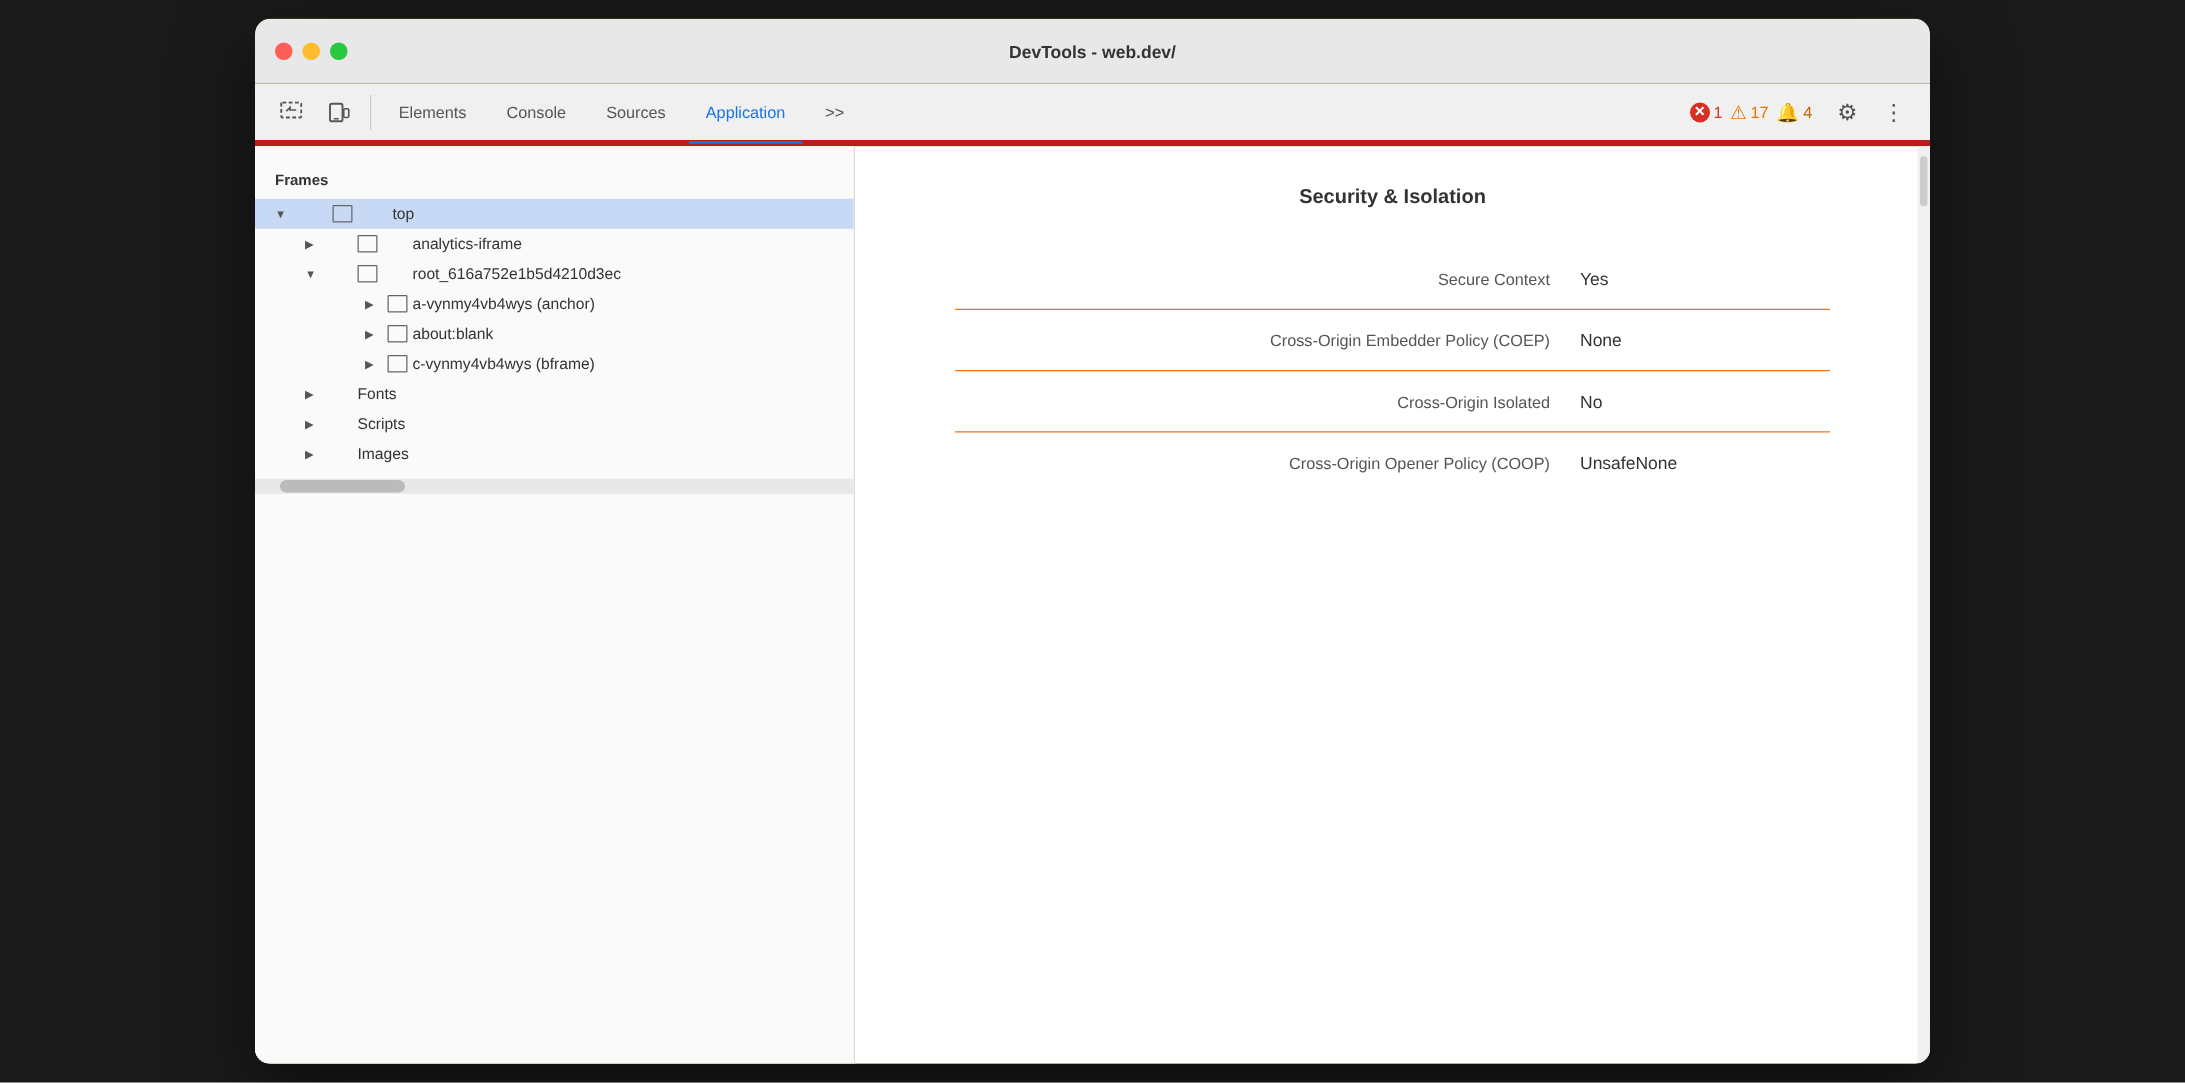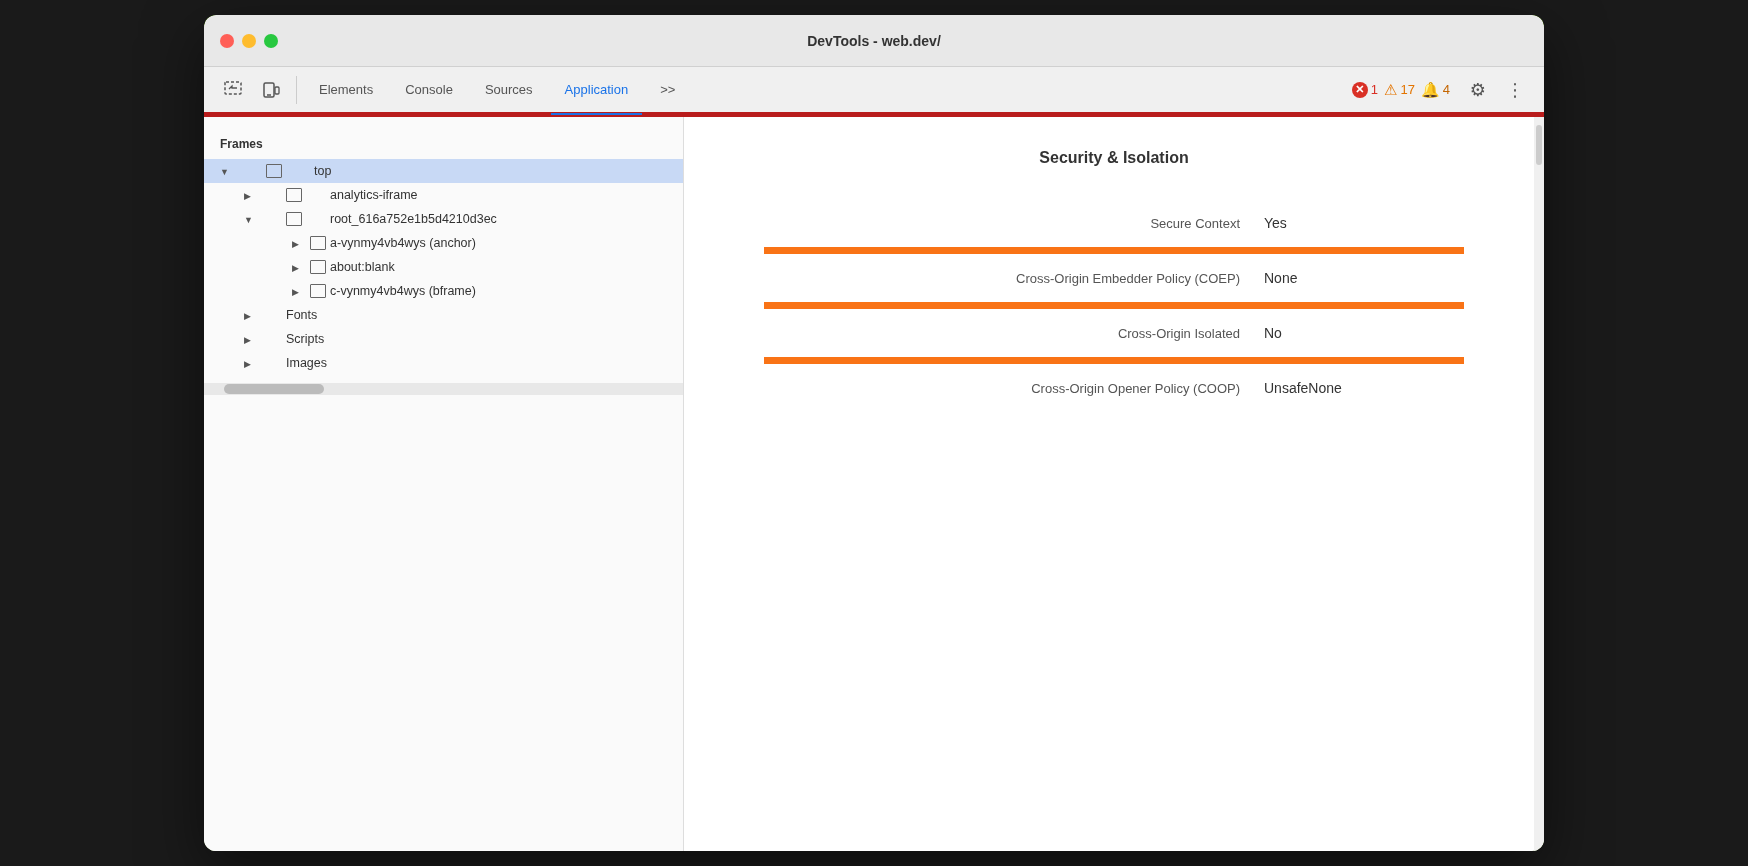--- a/index.html
+++ b/index.html
@@ -257,21 +257,21 @@
     .info-table {
       width: 100%;
       max-width: 700px;
       margin: 0 auto;
     }
 
     .info-row {
       display: flex;
       align-items: center;
       padding: 16px 0;
-      border-bottom: 7px solid #f97316;
+      border-bottom: 1px solid #f97316;
     }
     .info-row:last-child { border-bottom: none; }
 
     .info-label {
       flex: 1;
       text-align: right;
       padding-right: 24px;
       font-size: 13px;
       color: #555;
     }

